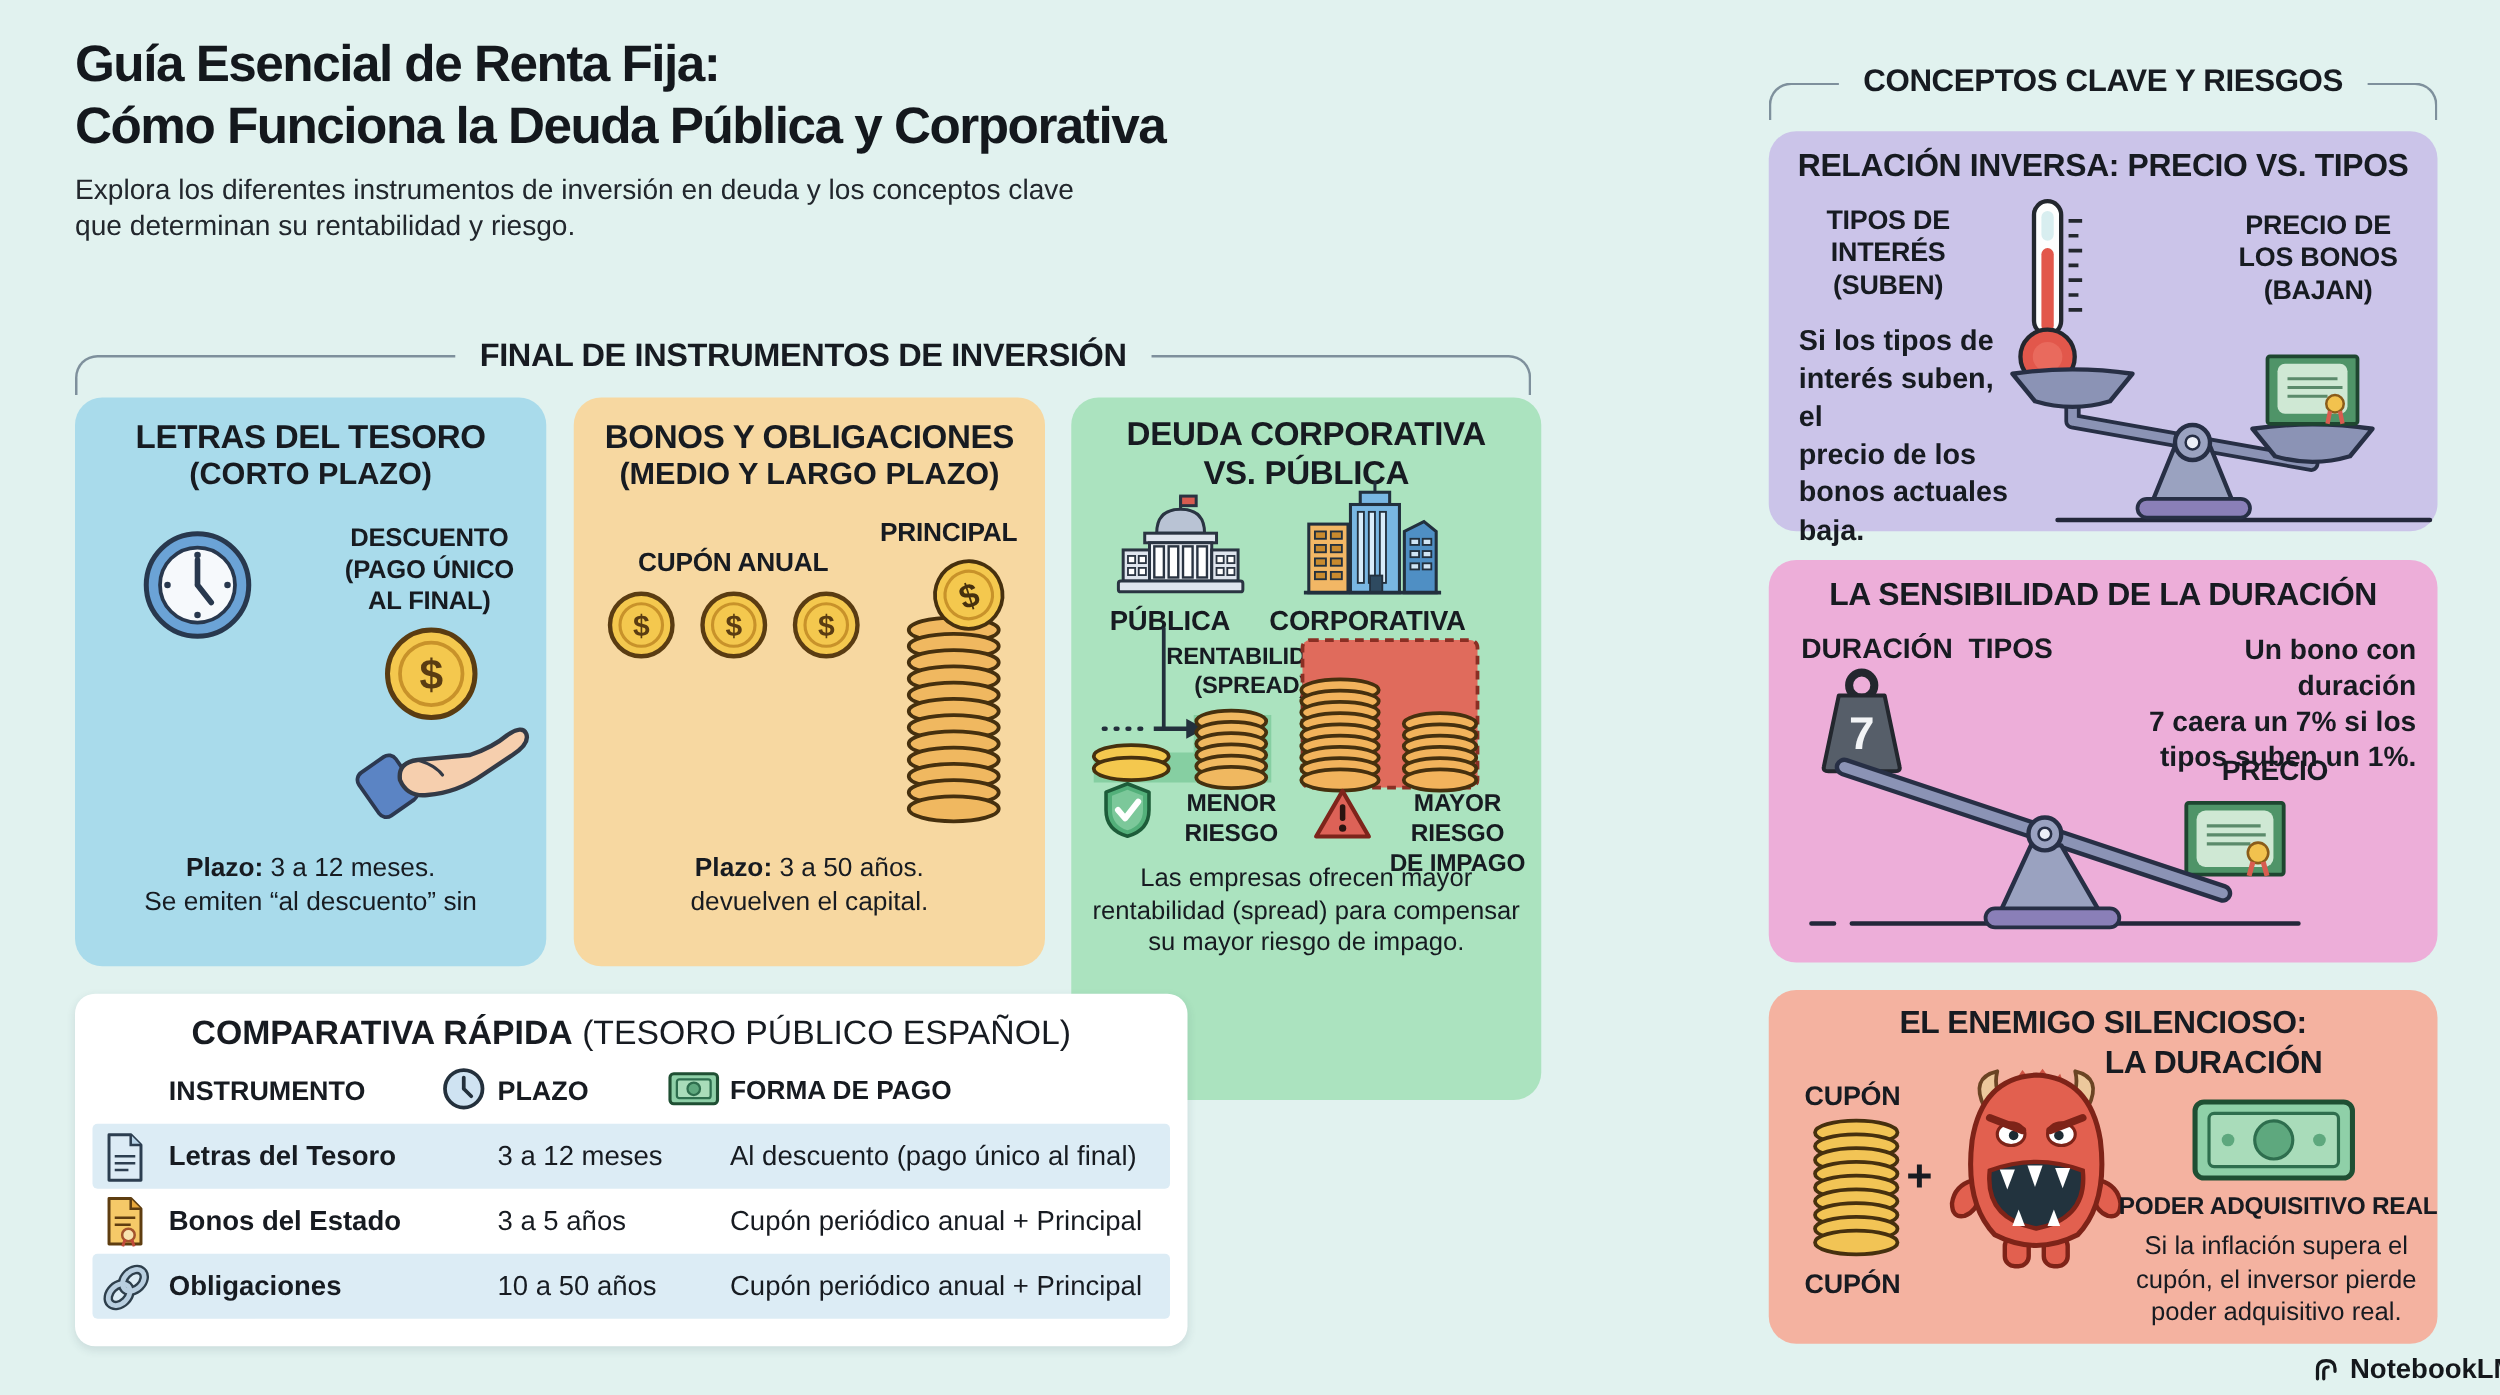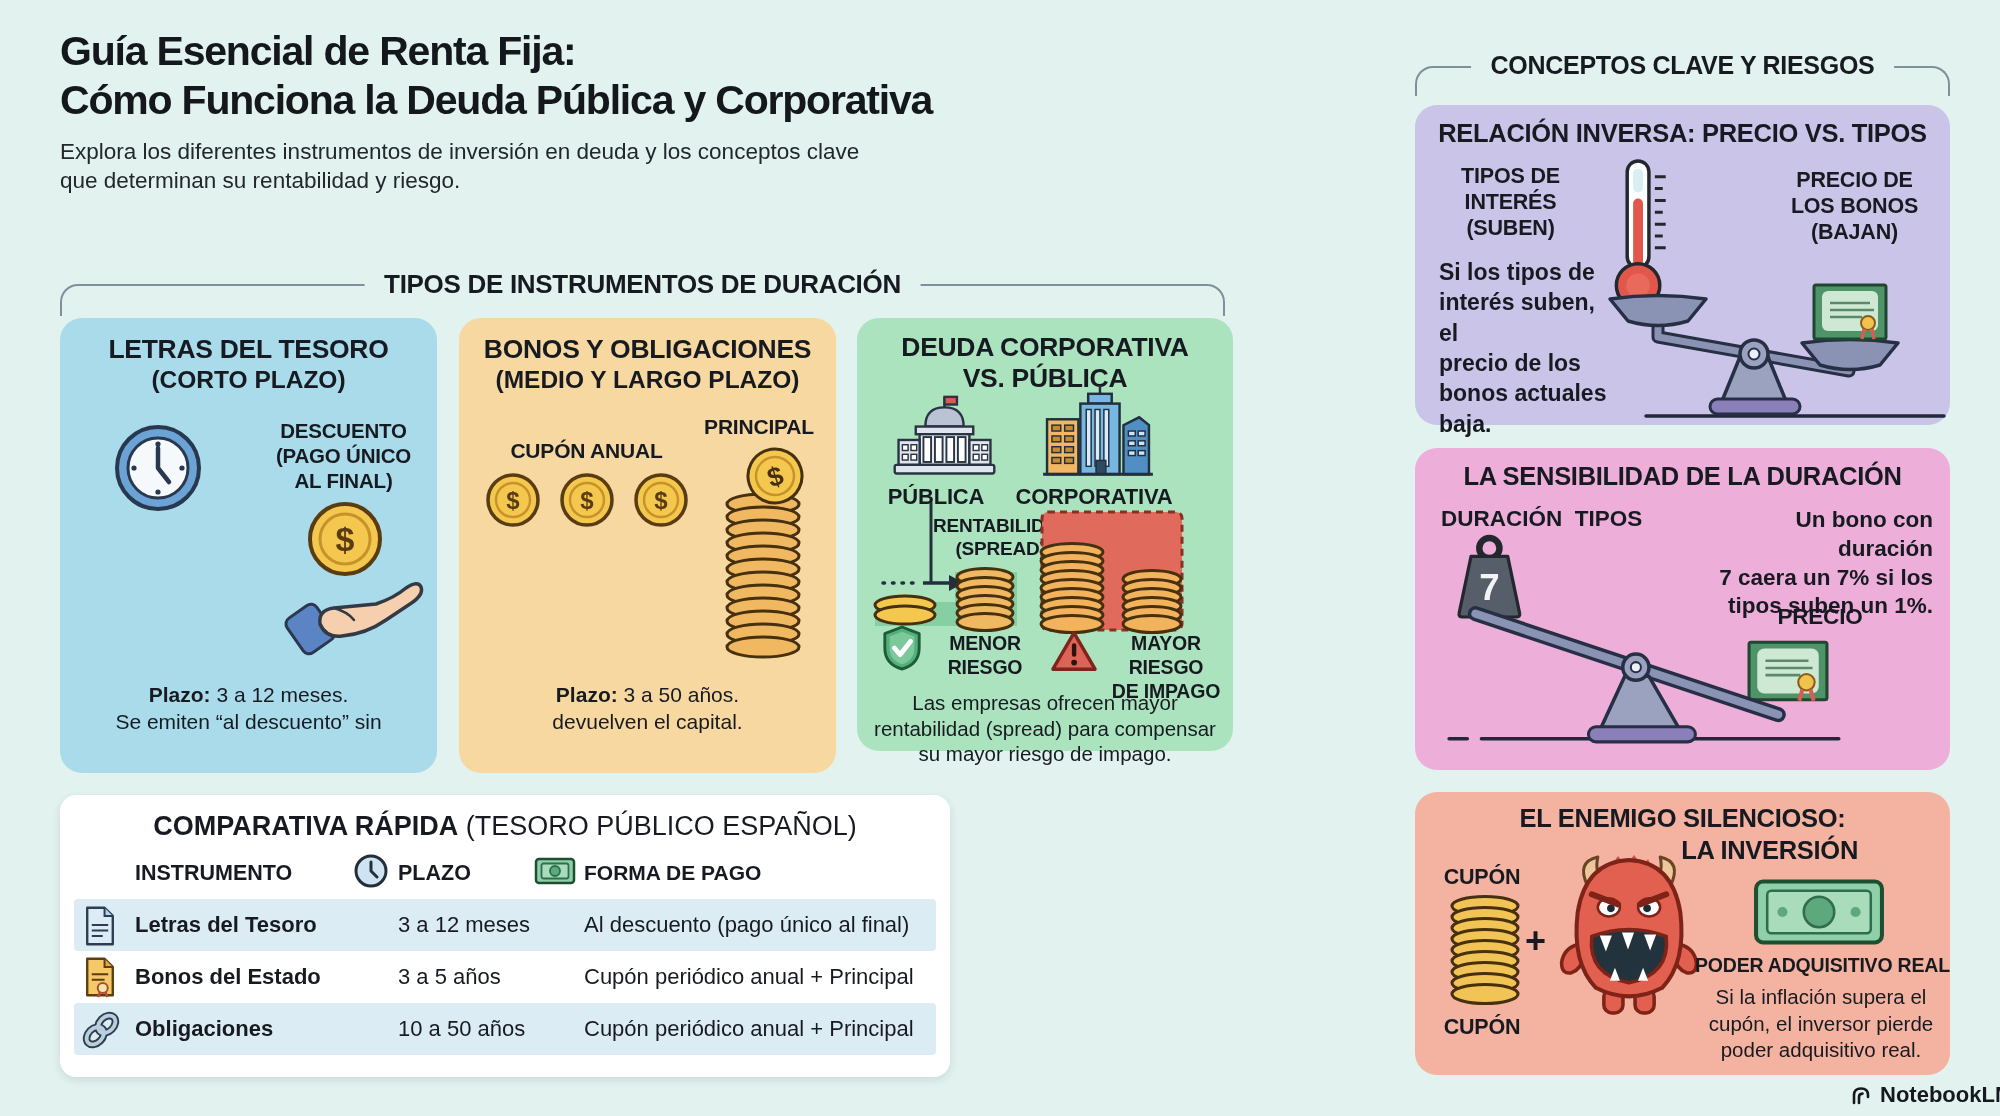--- a/index.html
+++ b/index.html
@@ -37,21 +37,21 @@
 <body>
 
 <div class="stage">
 
   <div class="abs h1 nw" style="left:60px;top:28px">Guía Esencial de Renta Fija:</div>
   <div class="abs sub nw" style="left:60px;top:139px">Explora los diferentes instrumentos de inversión en deuda y los conceptos clave</div>
   <div class="abs h1 nw" style="left:60px;top:77px">Cómo Funciona la Deuda Pública y Corporativa</div>
   <div class="abs sub nw" style="left:60px;top:168px">que determinan su rentabilidad y riesgo.</div>
 
   <div class="frame" style="left:60px;top:284px;width:1165px;height:32px">
-    <span style="font-size:26px">TIPOS DE INSTRUMENTOS DE DURACIÓN</span>
+    <span style="font-size:26px">FINAL DE INSTRUMENTOS DE INVERSIÓN</span>
   </div>
 
   <div class="card" style="left:60px;top:318px;width:377px;height:455px;background:#a9dbeb">
     <div class="ctitle" style="top:16px">LETRAS DEL TESORO</div>
     <div class="csub" style="top:48px">(CORTO PLAZO)</div>
     <span class="icon abs" style="left:52px;top:104px">
       <svg width="92" height="92" viewBox="0 0 92 92">
         <circle cx="46" cy="46" r="41" fill="#6ba3d6" stroke="#28384e" stroke-width="4"></circle>
         <circle cx="46" cy="46" r="30" fill="#f6f9fc" stroke="#28384e" stroke-width="3"></circle>
         <circle cx="46" cy="22" r="2.6" fill="#28384e"></circle>
@@ -134,21 +134,21 @@
           <text y="10" text-anchor="middle" font-size="27" font-weight="800" fill="#46300e">$</text>
         </g>
       </svg>
     </span>
     <div class="ftr" style="top:364px">
       <div><span class="b8">Plazo:</span><span> 3 a 50 años.</span></div>
       <div>devuelven el capital.</div>
     </div>
   </div>
 
-  <div class="card" style="left:857px;top:318px;width:376px;height:433px;background:#abe3bf">
+  <div class="card" style="left:857px;top:318px;width:376px;height:562px;background:#abe3bf">
     <div class="ctitle" style="top:14px">DEUDA CORPORATIVA</div>
     <div class="ctitle" style="top:45px">VS. PÚBLICA</div>
     <span class="icon abs" style="left:30px;top:76px">
       <svg width="115" height="90" viewBox="0 0 120 94">
         <g stroke="#2a3442" stroke-width="2.5">
           <line x1="60" y1="14" x2="60" y2="3"></line>
           <rect x="60" y="3" width="13" height="8" fill="#d85c50"></rect>
           <path d="M40,34 Q40,14 60,14 Q80,14 80,34 Z" fill="#b9c3d4"></path>
           <rect x="30" y="34" width="60" height="8" fill="#dfe5ee"></rect>
           <rect x="34" y="42" width="52" height="32" fill="#eef2f8"></rect>
@@ -436,21 +436,21 @@
         <path d="M186,128 L162,180 H240 L210,128 Z" fill="#9aa2c0" stroke="#272f45" stroke-width="3.5" stroke-linejoin="round"></path>
         <circle cx="197" cy="119" r="13" fill="#9aa2c0" stroke="#272f45" stroke-width="3.5"></circle>
         <circle cx="197" cy="119" r="5" fill="#eceff7" stroke="#272f45" stroke-width="2"></circle>
         <rect x="150" y="178" width="106" height="15" rx="7.5" fill="#8a7fb8" stroke="#272f45" stroke-width="3"></rect>
       </svg>
     </span>
   </div>
 
   <div class="card" style="left:1415px;top:792px;width:535px;height:283px;background:#f4b2a0">
     <div class="ctitle" style="top:12px;font-size:25.5px">EL ENEMIGO SILENCIOSO:</div>
-    <div class="abs b8 rt" style="left:0;right:92px;top:44px;font-size:25.5px;letter-spacing:-0.3px">LA INVERSIÓN</div>
+    <div class="abs b8 rt" style="left:0;right:92px;top:44px;font-size:25.5px;letter-spacing:-0.3px">LA DURACIÓN</div>
     <div class="abs lbl ct" style="left:12px;top:72px;width:110px;font-size:21.5px">CUPÓN</div>
     <span class="icon abs" style="left:32px;top:100px">
       <svg width="76" height="116" viewBox="0 0 76 116">
         <g fill="#f2c455" stroke="#46300e" stroke-width="3">
           <ellipse cx="38" cy="14" rx="33" ry="9.5"></ellipse>
             <ellipse cx="38" cy="25" rx="33" ry="9.5"></ellipse>
           <ellipse cx="38" cy="36" rx="33" ry="9.5"></ellipse>
             <ellipse cx="38" cy="47" rx="33" ry="9.5"></ellipse>
           <ellipse cx="38" cy="58" rx="33" ry="9.5"></ellipse>
             <ellipse cx="38" cy="69" rx="33" ry="9.5"></ellipse>

